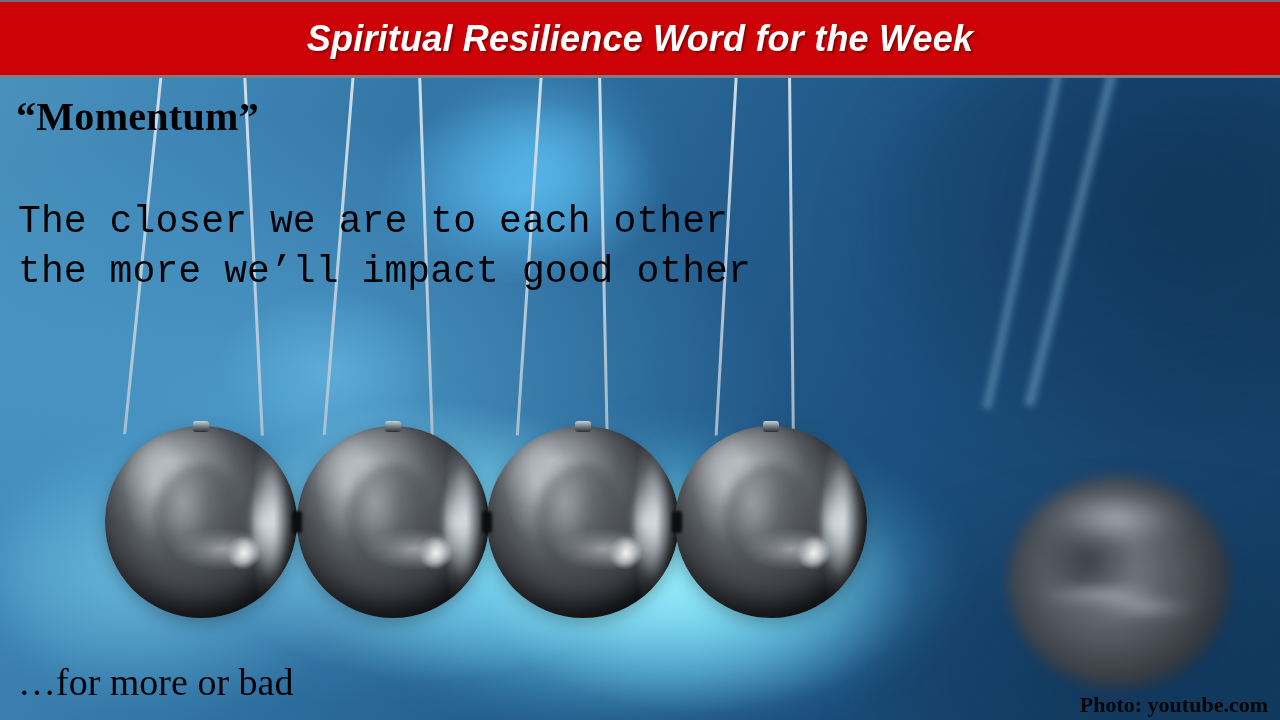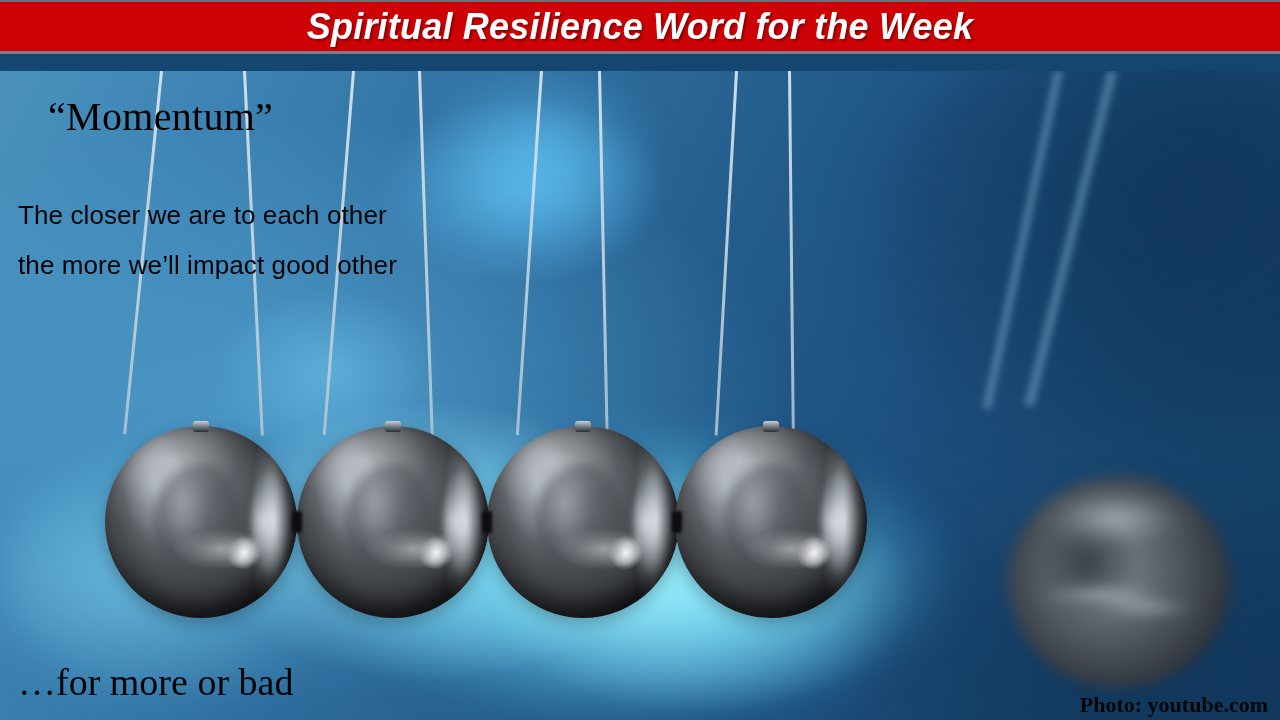--- a/index.html
+++ b/index.html
@@ -15,21 +15,21 @@
     font-family: "Liberation Serif", serif;
     background: #14466f;
   }
 
   
   #title-banner {
     position: absolute;
     left: 0;
     top: 0;
     width: 1280px;
-    height: 54px;
+    height: 78px;
     background: #CC0206;
     border-top: 2px solid #6b6f78;
     border-bottom: 3px solid #7a7d85;
     box-sizing: border-box;
     display: flex;
     align-items: center;
     justify-content: center;
     z-index: 40;
   }
   #title-text {
@@ -188,32 +188,31 @@
     filter: blur(7px);
     opacity: 0.97;
   }
 
   
   #word-heading {
     position: absolute;
     left: 16px;
     top: 93px;
     font-family: "Liberation Serif", serif;
-    font-weight: normal;
+    font-weight: bold;
     font-size: 40px;
     color: #000000;
     letter-spacing: 0.3px;
     z-index: 30;
-    margin-left: 32px;
   }
   #body-line-1, #body-line-2 {
     position: absolute;
     left: 18px;
-    font-family: Liberation Sans, sans-serif;
-    font-size: 26px;
+    font-family: Liberation Mono, monospace;
+    font-size: 38px;
     color: #030305;
     letter-spacing: 0.1px;
     z-index: 30;
   }
   #body-line-1 { top: 200px; }
   #body-line-2 { top: 250px; }
   #closing-line {
     position: absolute;
     left: 18px;
     top: 660px;

